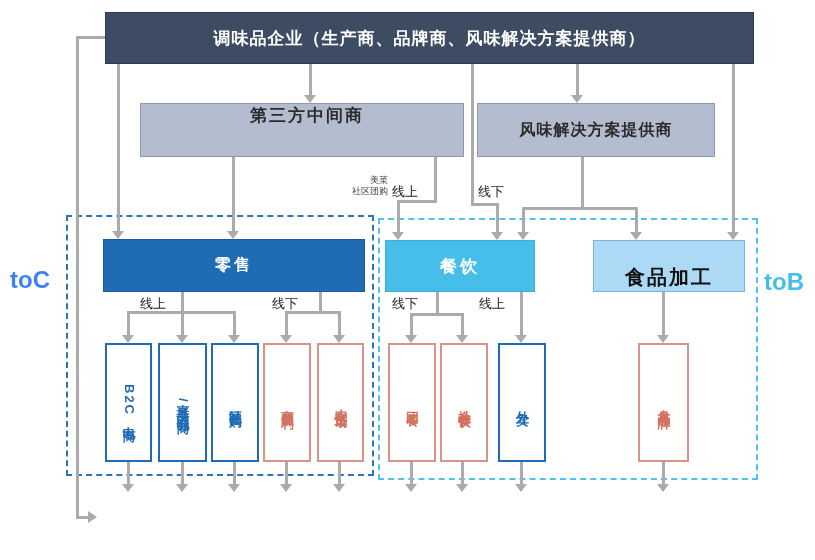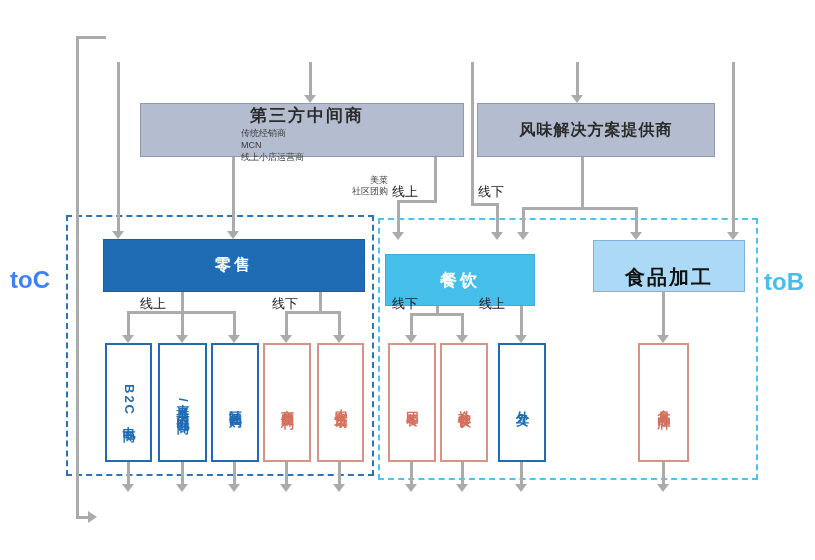--- a/index.html
+++ b/index.html
@@ -16,21 +16,21 @@
   .topbox{left:105px;top:12px;width:647px;height:50px;background:#3D4C63;border:1px solid #2E3A4E;
       color:#fff;font-size:17px;font-weight:bold;display:flex;align-items:center;justify-content:center;letter-spacing:1px;}
   .graybox{background:#B4BDD0;border:1px solid #8E99AF;color:#2b2b2b;display:flex;align-items:center;}
   .mid{left:140px;top:103px;width:322px;height:52px;flex-direction:column;}
   .mid .big{flex:1;text-align:center;font-size:17px;font-weight:bold;letter-spacing:2px;padding-left:10px;}
   .mid .notes{width:118px;font-size:9px;line-height:12px;color:#3a3a3a;padding-right:4px;}
   .flv{left:477px;top:103px;width:236px;height:52px;justify-content:center;font-size:16px;font-weight:bold;letter-spacing:1px;}
   .retail{left:103px;top:239px;width:260px;height:51px;background:#1F6CB5;border:1px solid #1A5C9C;
       color:#fff;font-size:16px;font-weight:bold;letter-spacing:3px;display:flex;align-items:center;justify-content:center;}
   .catering{left:385px;top:240px;width:148px;height:50px;background:#45BFE9;border:1px solid #3BAFD8;
-      color:#fff;font-size:17px;font-weight:bold;letter-spacing:3px;display:flex;align-items:center;justify-content:center;margin-top:14px;}
+      color:#fff;font-size:17px;font-weight:bold;letter-spacing:3px;display:flex;align-items:center;justify-content:center;}
   .proc{left:593px;top:240px;width:150px;height:50px;background:#ABD9F6;border:1px solid #7FB3DD;
       color:#111;font-size:20px;font-weight:bold;letter-spacing:2px;display:flex;align-items:flex-end;justify-content:center;}
   .consumer{left:100px;top:492px;width:655px;height:53px;background:#9CC9EE;border:1px solid #84AFD6;
       color:#1a1a1a;font-size:17px;font-weight:bold;letter-spacing:3px;display:flex;align-items:center;justify-content:center;}
   .vbox{position:absolute;top:343px;height:115px;background:#fff;display:flex;align-items:center;justify-content:center;
       writing-mode:vertical-rl;text-orientation:mixed;font-size:13px;font-weight:bold;letter-spacing:2px;}
   .vblue{border:2px solid #1F6CB5;color:#1F6CB5;}
   .vred{border:2px solid #DA9186;color:#D4705E;}
   
   .toc-zone{left:66px;top:215px;width:304px;height:257px;border:2px dashed #2E74B5;}
@@ -128,28 +128,26 @@
   <div class="ad" style="left:122px;top:484px;"></div>
   <div class="ad" style="left:176px;top:484px;"></div>
   <div class="ad" style="left:228px;top:484px;"></div>
   <div class="ad" style="left:280px;top:484px;"></div>
   <div class="ad" style="left:333px;top:484px;"></div>
   <div class="ad" style="left:405px;top:484px;"></div>
   <div class="ad" style="left:456px;top:484px;"></div>
   <div class="ad" style="left:515px;top:484px;"></div>
   <div class="ad" style="left:657px;top:484px;"></div>
 
+  <div class="abs topbox">
+    <span>调味品企业（生产商、品牌商、风味解决方案提供商）</span>
+  </div>
 
   <div class="abs graybox mid">
     <div class="big">第三方中间商</div>
-    <div class="notes">
-      <div>传统经销商</div>
-      <div>MCN</div>
-      <div>线上小店运营商</div>
-    </div>
   </div>
 
   <div class="abs graybox flv">
     <span>风味解决方案提供商</span>
   </div>
 
   <div class="note-sm" style="left:330px;top:175px;width:58px;">
     <div>美菜</div>
     <div>社区团购</div>
   </div>

